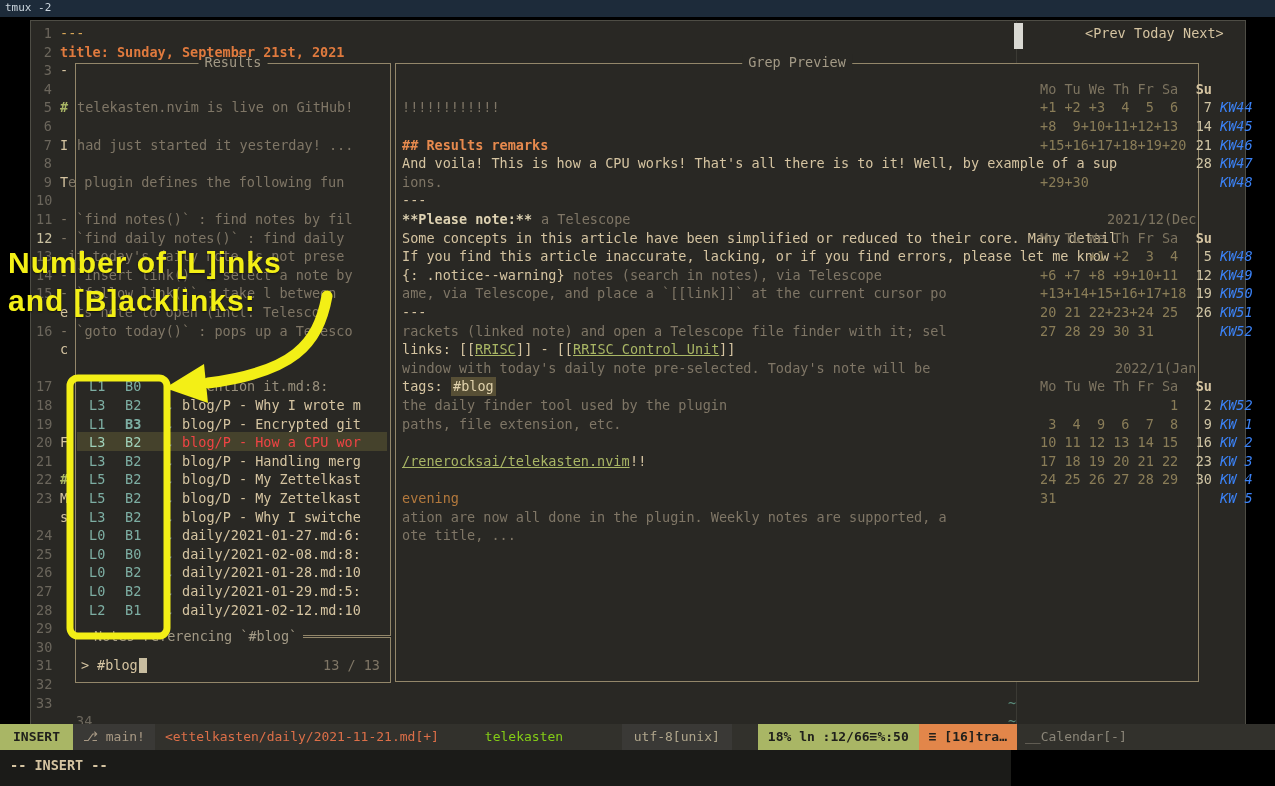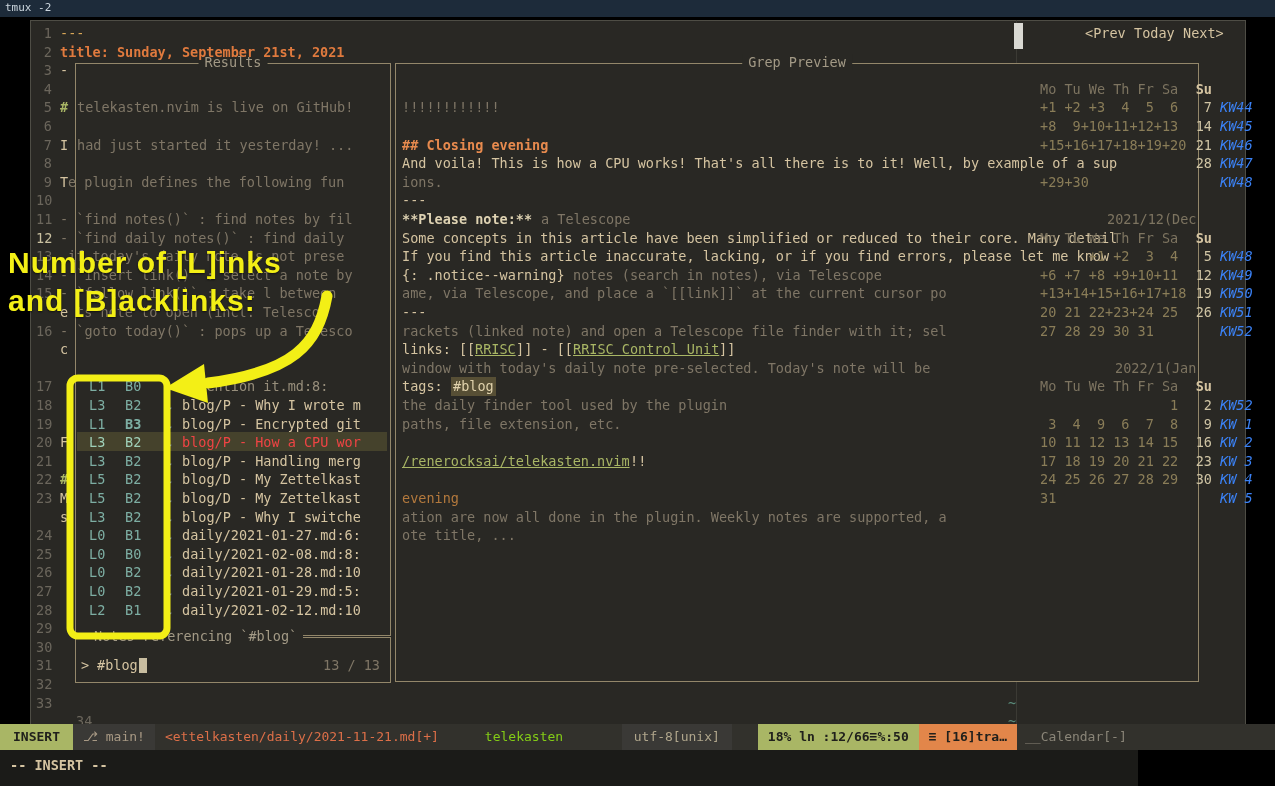--- a/index.html
+++ b/index.html
@@ -60,21 +60,21 @@
   .seg-mode{background:#a9b665;color:#20201c;font-weight:bold;padding:0 13px;}
   .seg-branch{background:#3a3936;color:#a89984;padding:0 10px;}
   .seg-file{color:#dd6f48;padding:0 10px;}
   .seg-plugin{color:#84cc16;margin-left:36px;}
   .seg-spacer{flex:1;}
   .seg-enc{background:#3a3936;color:#b0a68c;padding:0 12px;margin-right:26px;}
   .seg-pos{background:#a9b665;color:#20201c;font-weight:bold;padding:0 10px;}
   .seg-tabs{background:#e2864a;color:#20201c;font-weight:bold;padding:0 10px;}
   .seg-calwin{color:#8a8578;padding-left:8px;width:250px;}
   
-  #cmdline{position:absolute;left:0;top:750px;width:1138px;height:36px;background:#1b1b18;z-index:20;}
+  #cmdline{position:absolute;left:0;top:750px;width:1011px;height:36px;background:#1b1b18;z-index:20;}
   #cmdline span{position:absolute;left:10px;top:7px;color:#d5c4a1;font-weight:bold;}
   
   #annotation-svg{position:absolute;left:0;top:0;width:1275px;height:786px;z-index:40;pointer-events:none;}
   .anno-text{position:absolute;left:8px;color:#f3ef16;font-family:"Liberation Sans",sans-serif;
              font-size:30px;font-weight:800;letter-spacing:1px;z-index:41;
              text-shadow:0 1px 2px rgba(0,0,0,.6);white-space:pre;}
   #anno-line1{top:246px;}
   #anno-line2{top:284px;}
 </style>
 </head>
@@ -159,21 +159,21 @@
     <div class="fr dim" style="left: 76px; top: 303px;">ts note to open (incl. Telesco</div>
     <div class="fr dim" style="left: 60px; top: 321.6px;">- `goto today()` : pops up a Telesco</div>
     <div class="fr fg" style="left: 60px; top: 340.2px;">c</div>
     <div class="fr fg" style="left: 60px; top: 433.2px;">F</div>
     <div class="fr green" style="left: 60px; top: 470.4px;">#</div>
     <div class="fr fg" style="left: 60px; top: 489px;">M</div>
     <div class="fr fg" style="left: 60px; top: 507.6px;">s</div>
     <div class="fr fg" style="left: 1085px; top: 24px;">&lt;Prev</div>
     <div class="fr fg" style="left: 1134px; top: 24px;">Today</div>
     <div class="fr fg" style="left: 1183px; top: 24px;">Next&gt;</div>
-    <div class="fr orange" style="left: 402px; top: 135.6px;">## Closing evening</div>
+    <div class="fr orange" style="left: 402px; top: 135.6px;">## Results remarks</div>
     <div class="fr fg" style="left: 402px; top: 154.2px;">And voila! This is how a CPU works! That's all there is to it! Well, by example of a sup</div>
     <div class="fr dim" style="left: 402px; top: 172.8px;">ions.</div>
     <div class="fr fg" style="left: 402px; top: 191.4px;">---</div>
     <div class="fr fgb" style="left: 402px; top: 210px;">**Please note:**</div>
     <div class="fr dim" style="left: 541px; top: 210px;">a Telescope</div>
     <div class="fr fg" style="left: 402px; top: 228.6px;">Some concepts in this article have been simplified or reduced to their core. Many detail</div>
     <div class="fr fg" style="left: 402px; top: 247.2px;">If you find this article inaccurate, lacking, or if you find errors, please let me know</div>
     <div class="fr fg" style="left: 402px; top: 265.8px;">{: .notice--warning}</div>
     <div class="fr dim" style="left: 573px; top: 265.8px;">notes (search in notes), via Telescope</div>
     <div class="fr dim" style="left: 402px; top: 284.4px;">ame, via Telescope, and place a `[[link]]` at the current cursor po</div>

